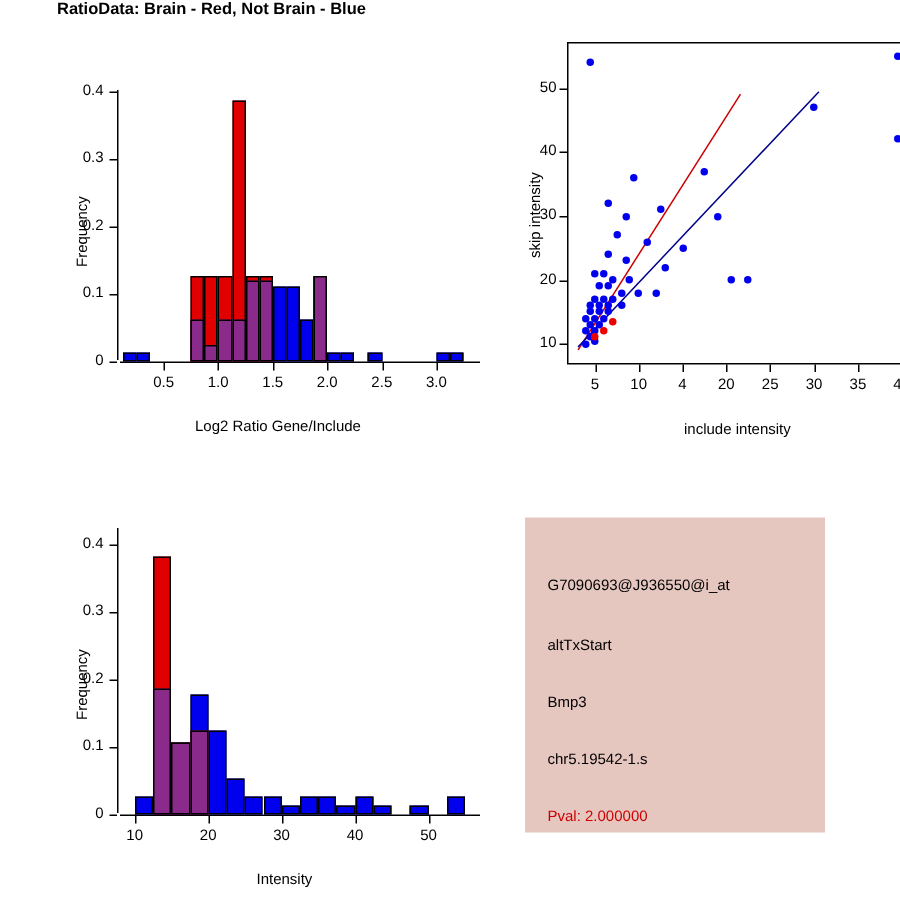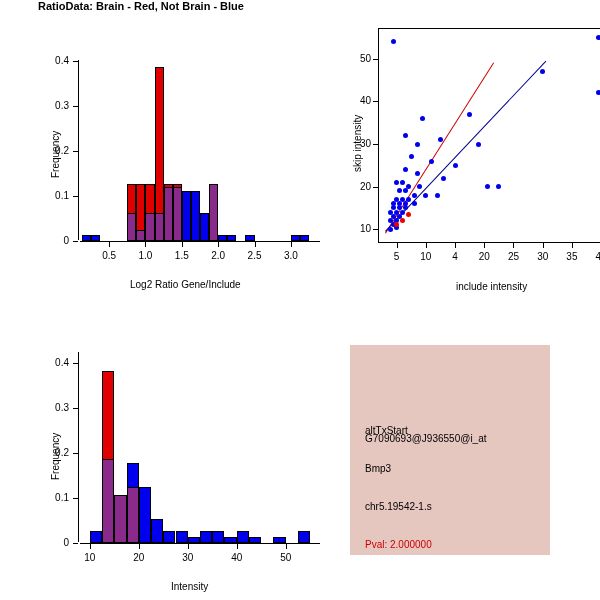--- a/index.html
+++ b/index.html
@@ -326,18 +326,18 @@
       <div class="bar bar-red" style="left:64.04081632653062px; top:71px; width:12.24489795918366px; height:172px;"></div>
       <div class="bar bar-red" style="left:76.28571428571428px; top:195px; width:12.244897959183675px; height:48px;"></div>
       <div class="bar bar-red" style="left:88.53061224489795px; top:187px; width:12.244897959183675px; height:56px;"></div>
       <div class="bar bar-purple" style="left:64.04081632653062px; top:159px; width:12.24489795918366px; height:84px;"></div>
       <div class="bar bar-purple" style="left:76.28571428571428px; top:195px; width:12.244897959183675px; height:48px;"></div>
       <div class="bar bar-purple" style="left:88.53061224489795px; top:187px; width:12.244897959183675px; height:56px;"></div>
     </div>
 </div>
 
 <div class="infobox" style="left:350px; top:345px; width:200px; height:210px;">
-  <div class="infoline" style="left:15px; top:40px;margin-top:48px;">G7090693@J936550@i_at</div>
+  <div class="infoline" style="left:15px; top:40px;">G7090693@J936550@i_at</div>
   <div class="infoline" style="left:15px; top:80px;">altTxStart</div>
   <div class="infoline" style="left:15px; top:118px;">Bmp3</div>
   <div class="infoline" style="left:15px; top:156px;">chr5.19542-1.s</div>
   <div class="infoline pval" style="left:15px; top:194px;">Pval: 2.000000</div>
 </div>
 
 </body></html>

